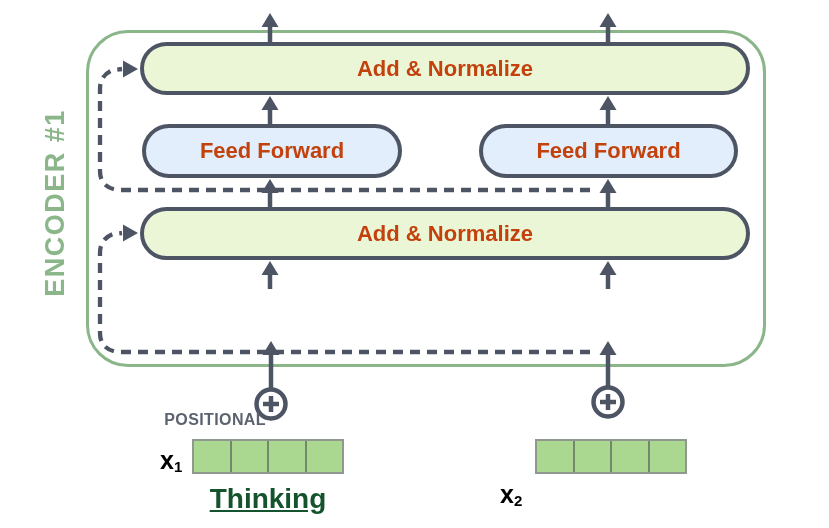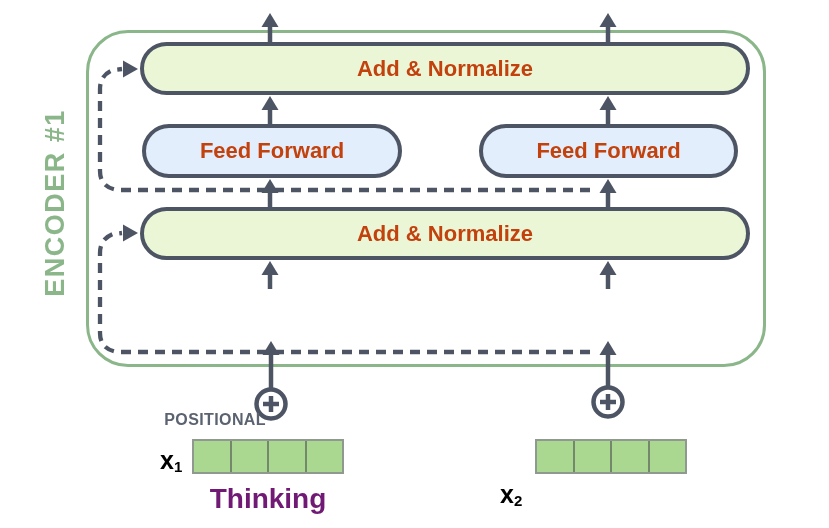--- a/index.html
+++ b/index.html
@@ -52,21 +52,21 @@
   .cells{
     top:439px;height:35px;width:152px;display:flex;
     border:2px solid #8f998f;box-sizing:border-box;background:#aad890;z-index:4;
   }
   .cells .cell{flex:1;background:#aad890;}
   .cells .cell + .cell{border-left:2px solid #74886c;}
   .cells-x1{left:192px;}
   .cells-x2{left:535px;}
   .word{
     top:483px;width:200px;text-align:center;
-    color:#701a75;font-size:28px;font-weight:700;z-index:4;white-space:nowrap;
+    color:#14532d;font-size:28px;font-weight:700;z-index:4;white-space:nowrap;text-decoration:underline;
   }
   .word-1{left:168px;}
   .word-2{left:511px;}
 </style>
 </head>
 <body>
 
 <div class="stage">
 
   <div class="abs encoder-border"></div>

